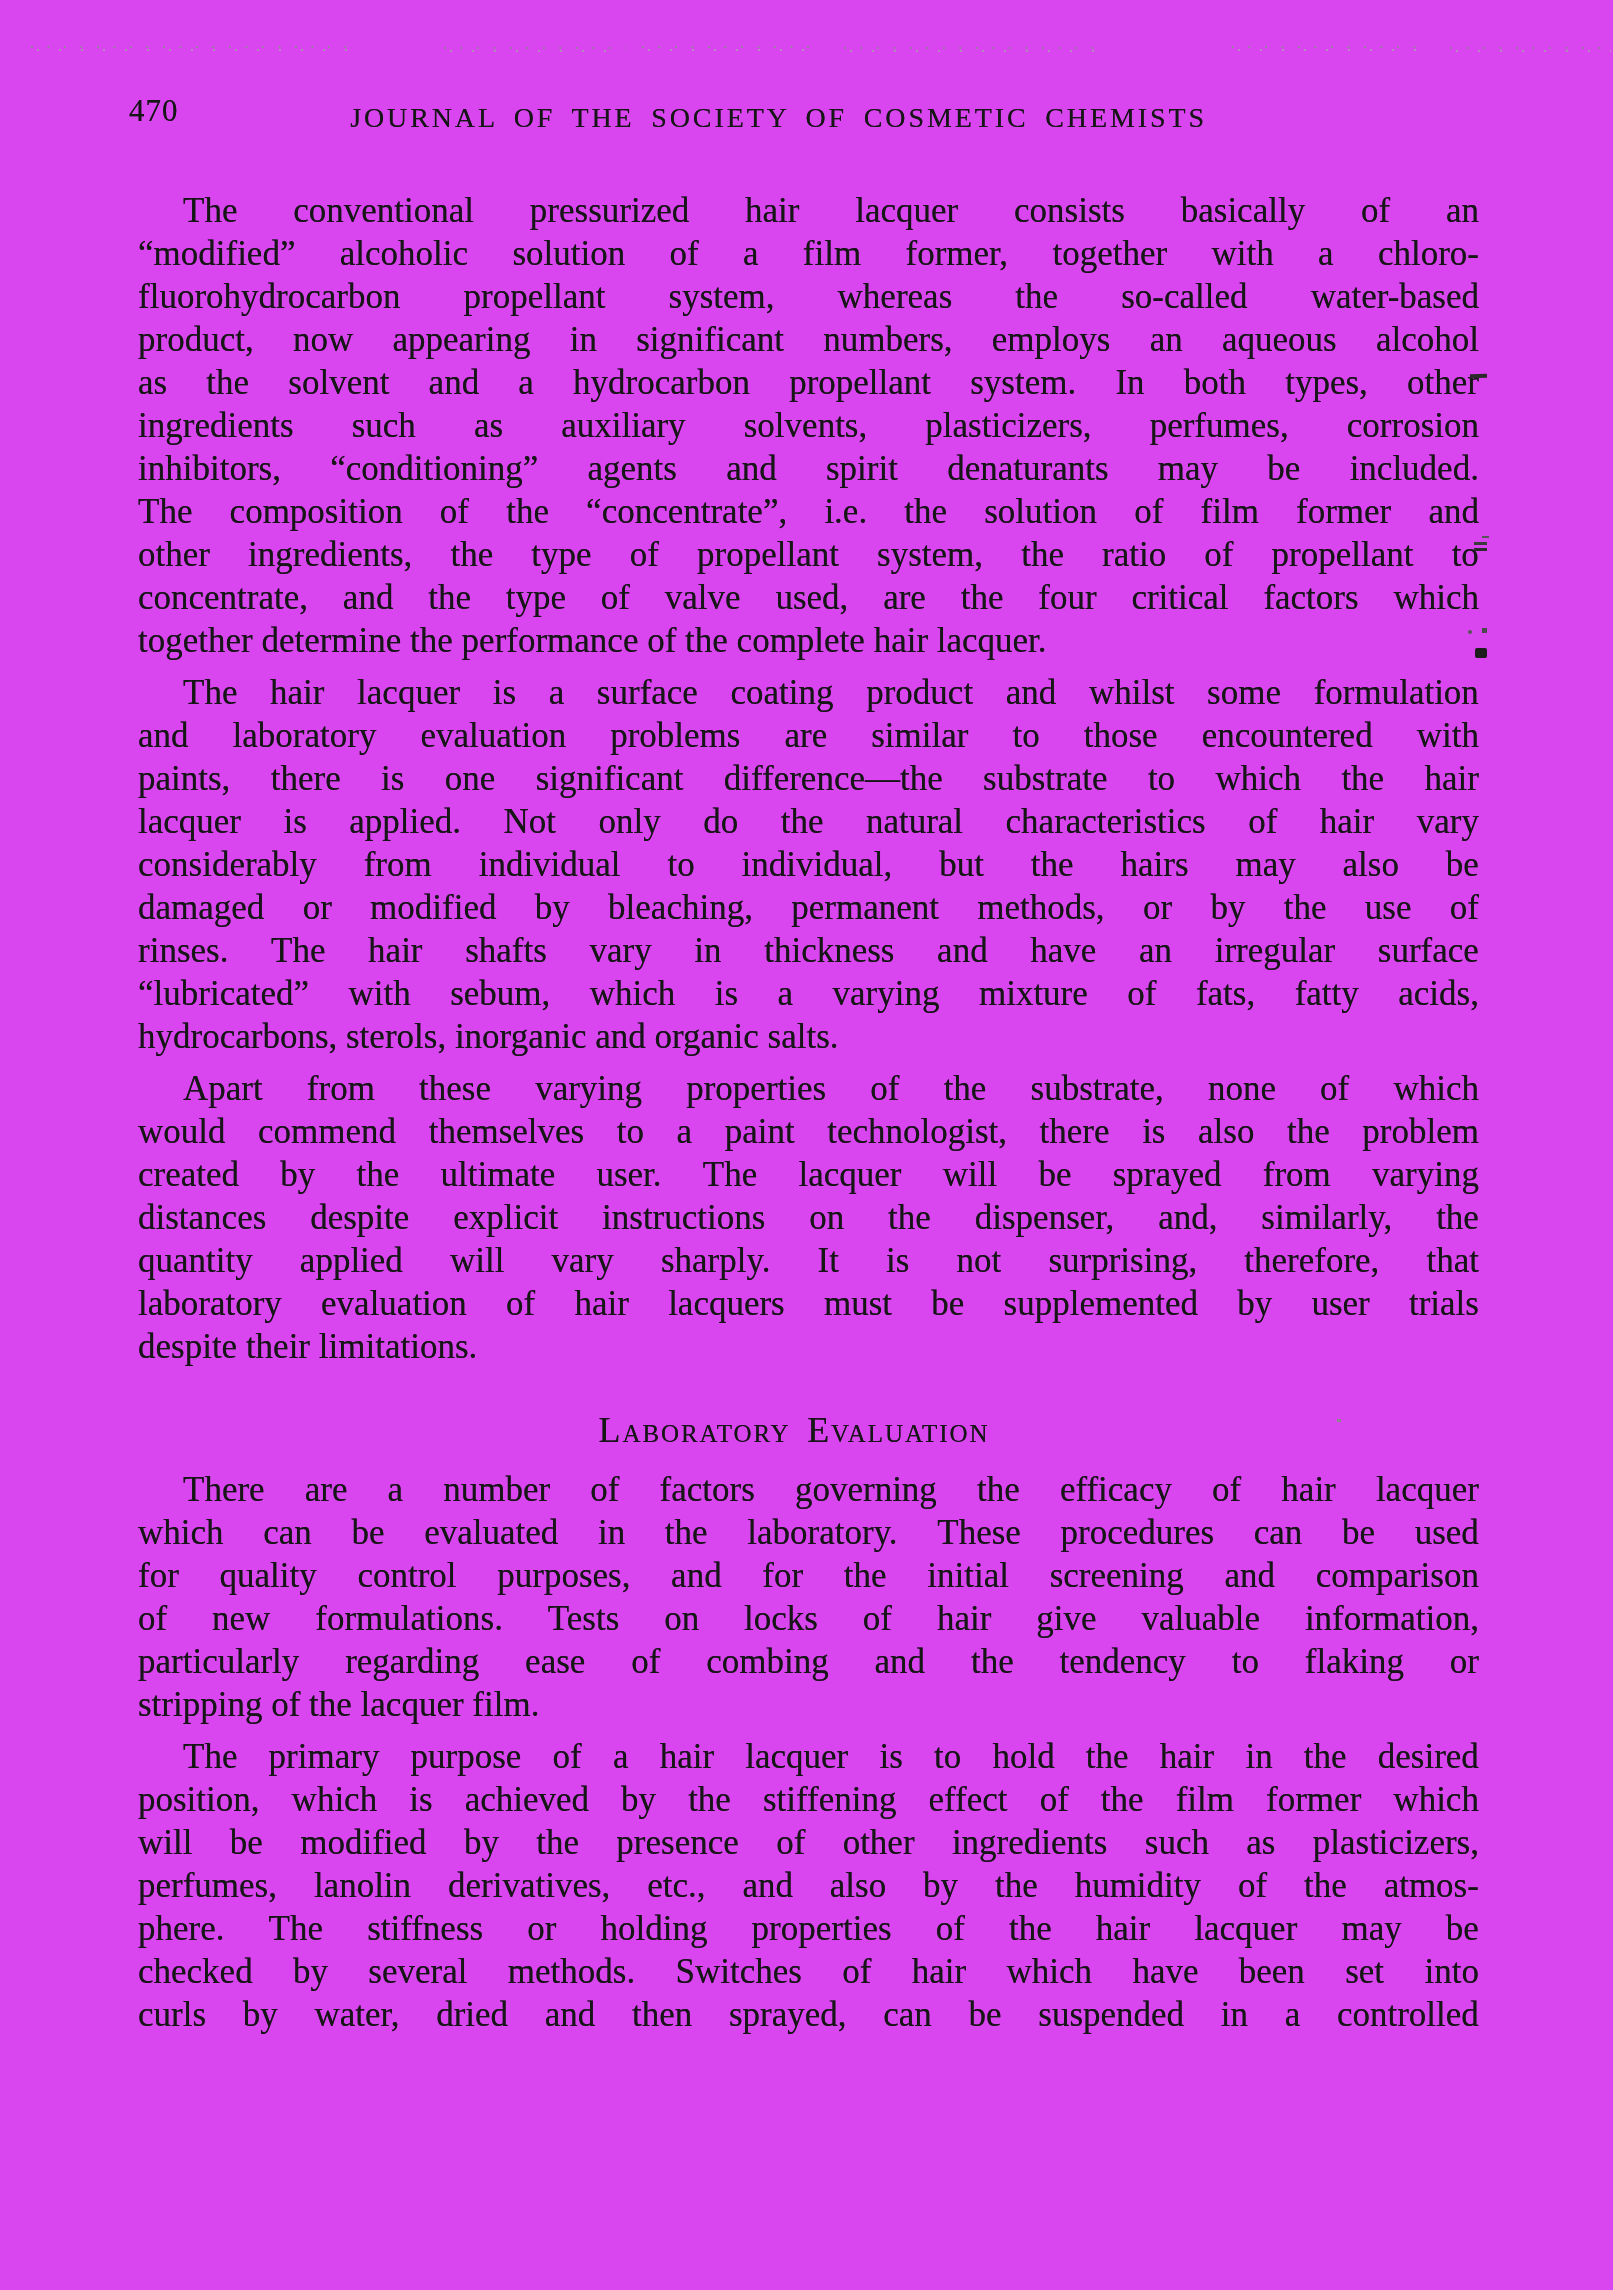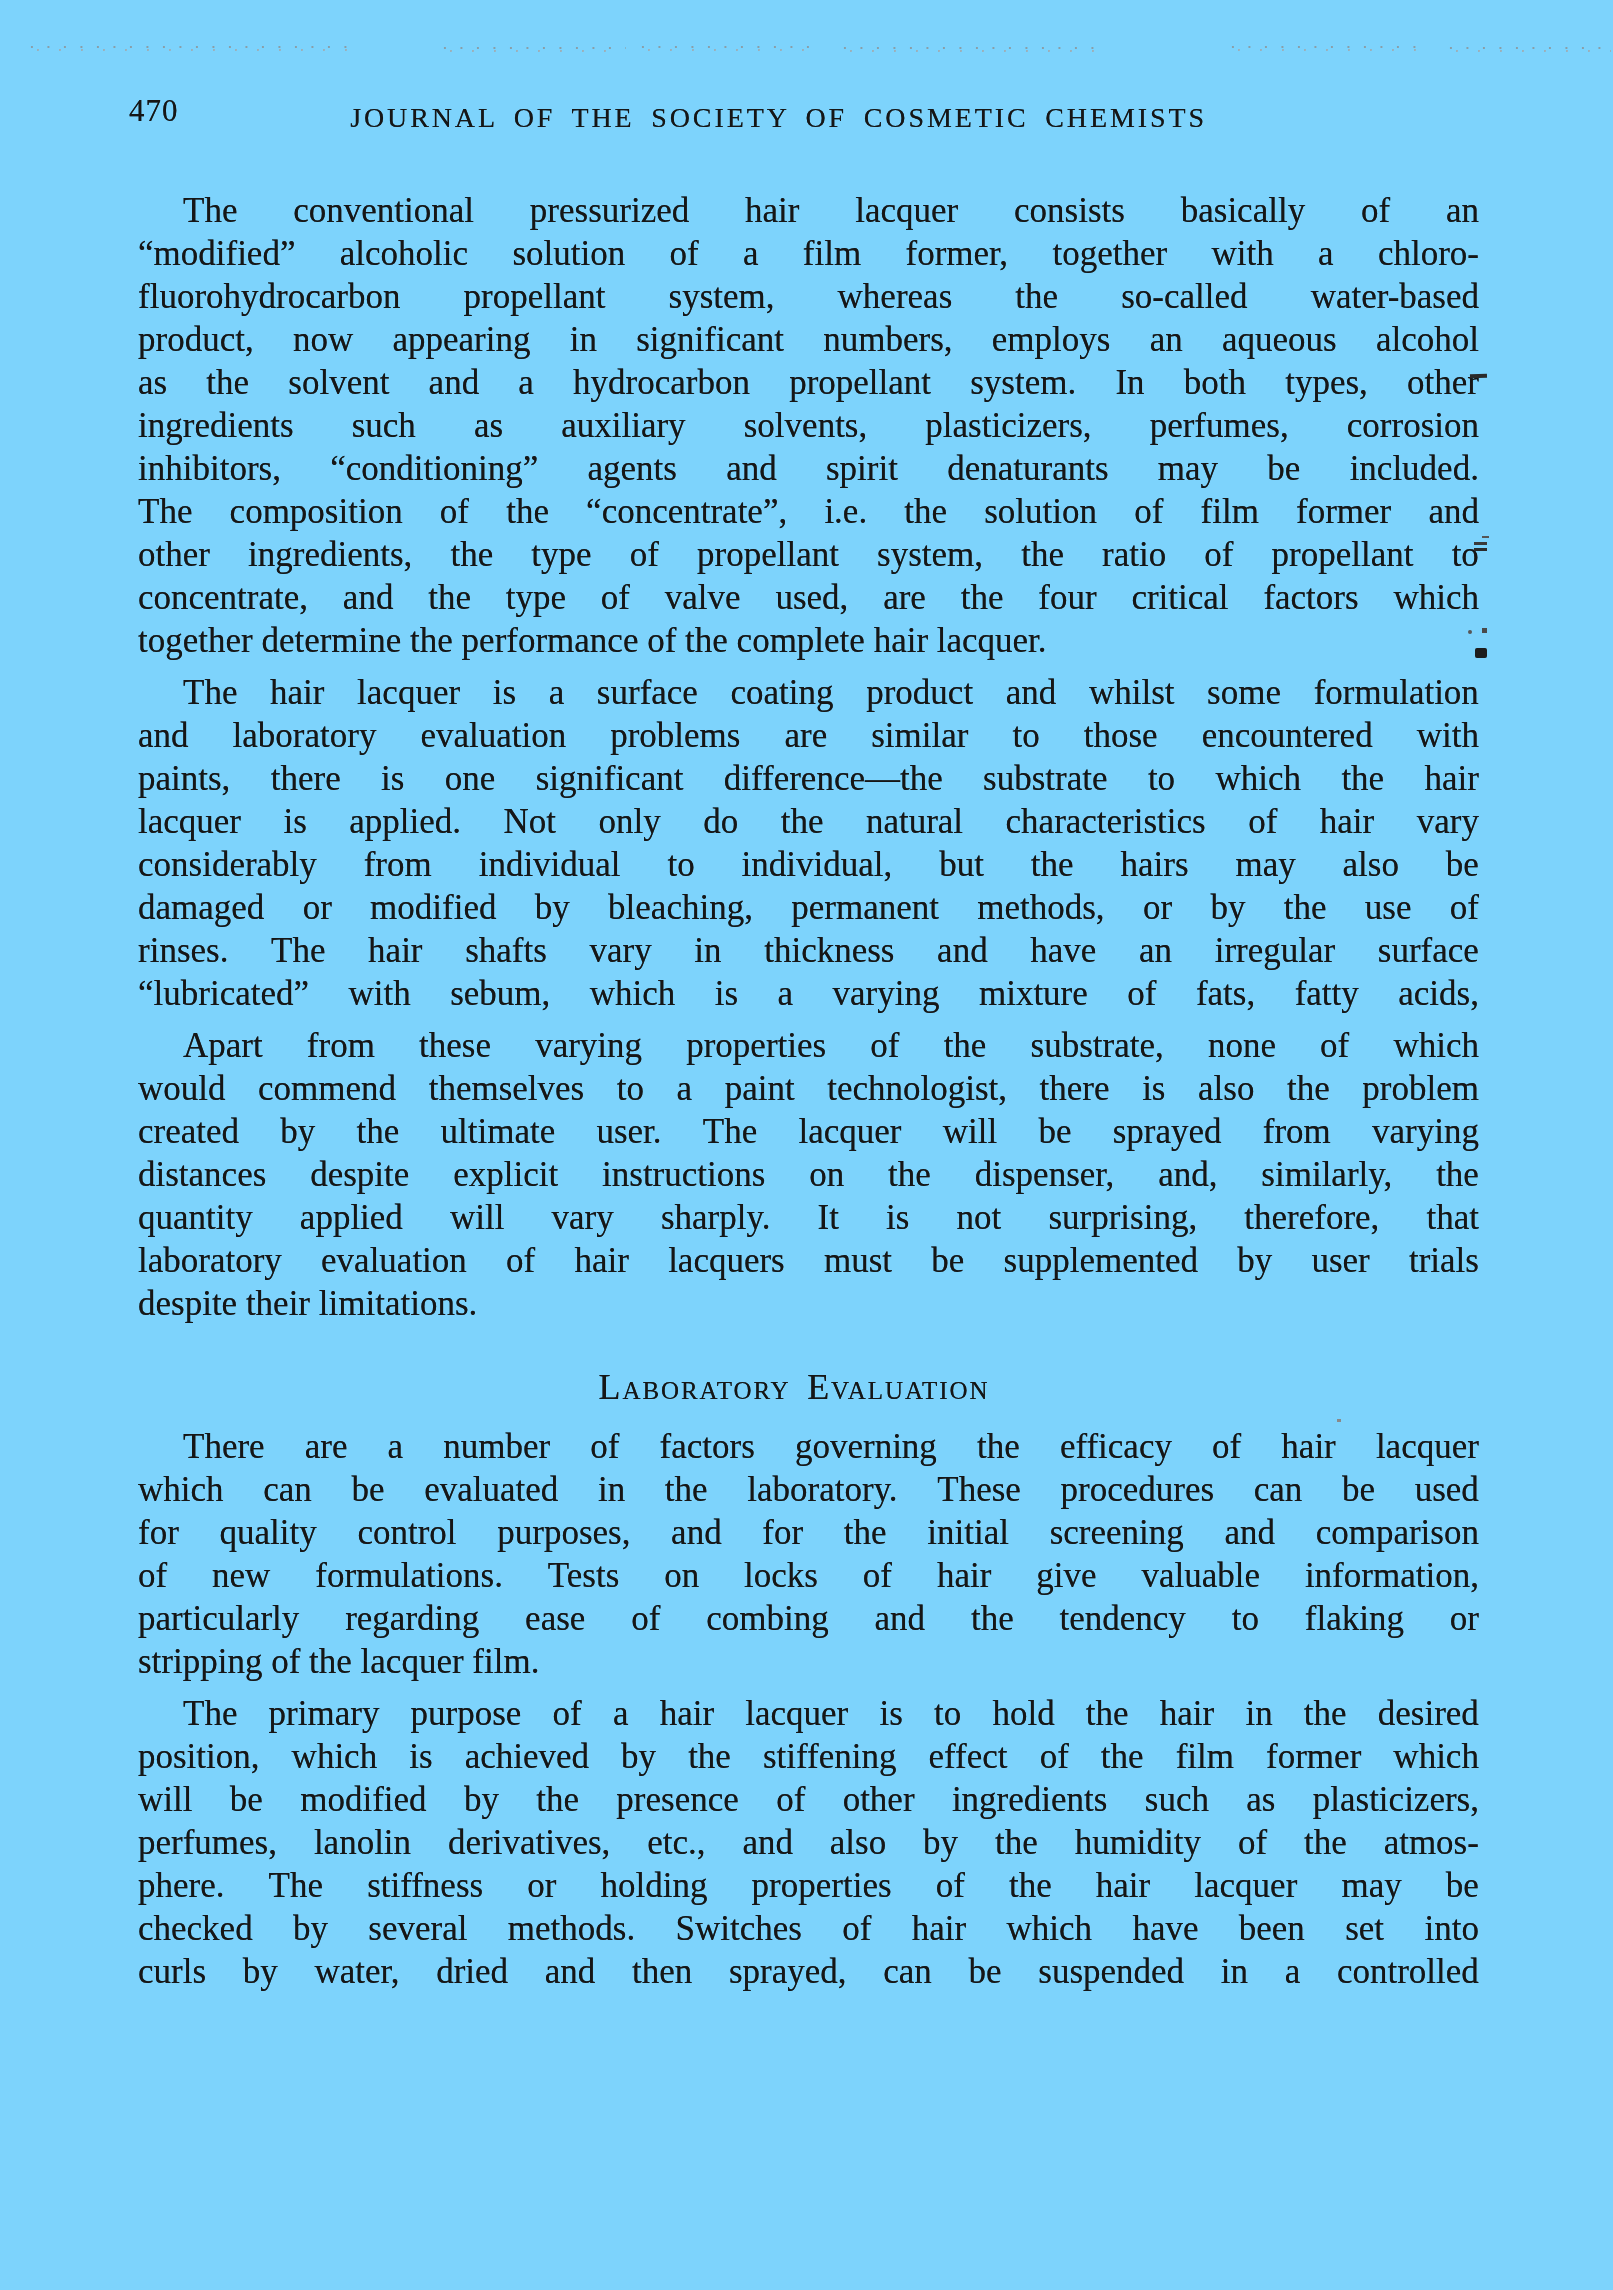--- a/index.html
+++ b/index.html
@@ -1,19 +1,19 @@
 <!DOCTYPE html>
 <html><head>
 <meta charset="utf-8">
 <style>
   html,body{margin:0;padding:0;background:#e8e8e8;}
   .page{
     position:relative;
     width:1614px;height:2290px;
-    background:#7dd3fc;
+    background:#d946ef;
     overflow:hidden;
     font-family:"Liberation Serif", serif;
     color:#161616;
   }
   
   .noise{
     position:absolute;height:7.8px;opacity:.75;
     background-image:radial-gradient(circle at 2.9px 2.9px,#8d8d8d 1.1px,transparent 1.4px),
                      radial-gradient(circle at 8.7px 5.8px,#a5a5a5 0.9px,transparent 1.2px);
     background-size:16.5px 7.8px, 22px 7.8px;
@@ -288,20 +288,21 @@
           <span>which</span>
           <span>is</span>
           <span>a</span>
           <span>varying</span>
           <span>mixture</span>
           <span>of</span>
           <span>fats,</span>
           <span>fatty</span>
           <span>acids,</span>
         </div>
+      <div class="jline nojust">hydrocarbons, sterols, inorganic and organic salts.</div>
     </div>
 
     <div class="para">
       <div class="jline indent">
           <span>Apart</span>
           <span>from</span>
           <span>these</span>
           <span>varying</span>
           <span>properties</span>
           <span>of</span>

